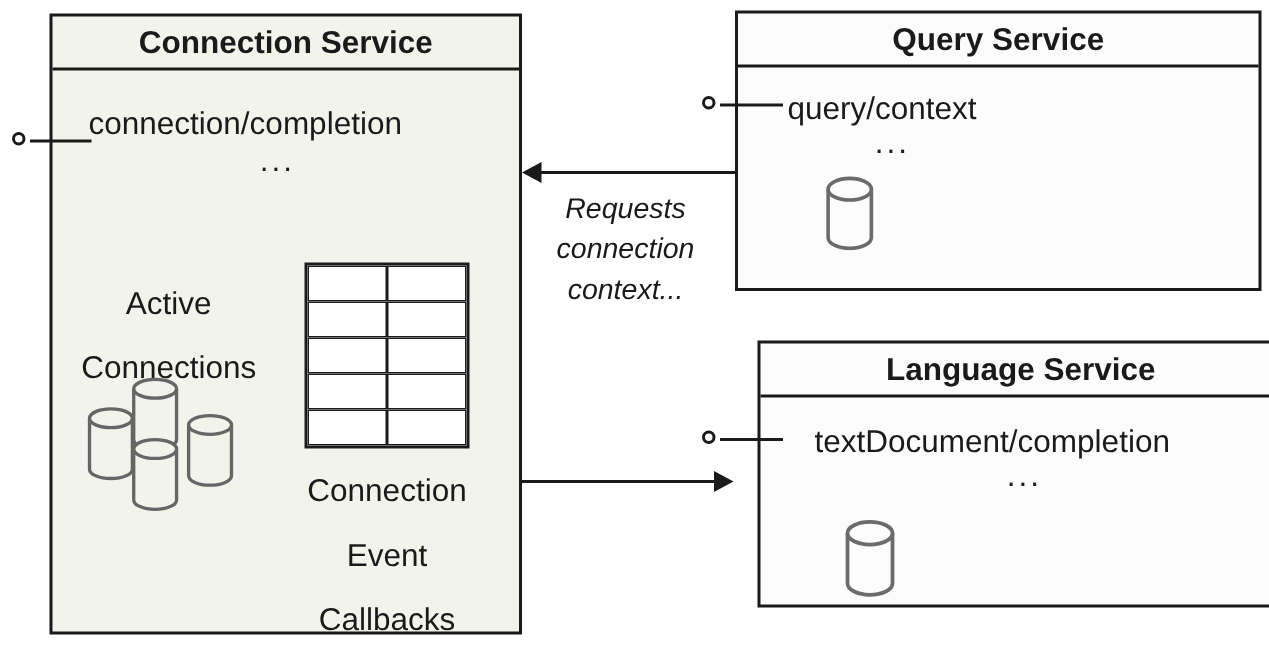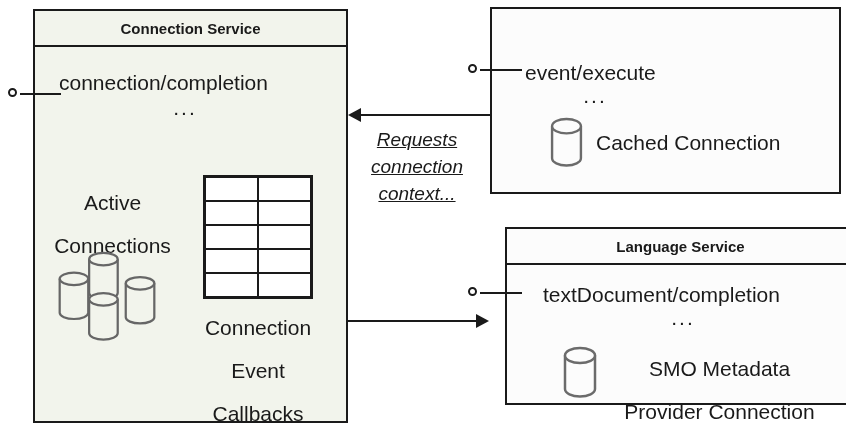--- a/index.html
+++ b/index.html
@@ -22,21 +22,21 @@
   }
   .box.green { background: #f2f4ec; }
   .box.white { background: #fcfcfc; }
   .box-header {
     position: absolute;
     left: 0; top: 0; right: 0;
     height: 36px;
     line-height: 36px;
     text-align: center;
     font-weight: bold;
-    font-size: 15px;
+    font-size: 21px;
     border-bottom: 2px solid #1a1a1a;
   }
   .txt {
     position: absolute;
     font-size: 21px;
     line-height: 28px;
     white-space: nowrap;
   }
   .multiline {
     white-space: pre-line;
@@ -137,60 +137,58 @@
         <div class="cell"></div>
         <div class="cell"></div>
       </div>
 
     <div class="txt multiline" style="left:143px; top:295px; width:160px;">Connection
 Event
 Callbacks</div>
   </div>
 
   <div class="box white" style="left:490px; top:7px; width:351px; height:187px;">
+    <div class="box-header">Query Service</div>
 
-    <div class="txt" style="left:33px; top:50px;">event/execute</div>
+    <div class="txt" style="left:33px; top:50px;">query/context</div>
     <div class="ellipsis-line" style="left:33px; top:76px; width:140px;">...</div>
 
     <svg style="left:57px; top:108px;" width="35" height="50" viewBox="0 0 36 52">
       <g stroke="#6b6b6b" stroke-width="2.5" fill="#fcfcfc">
         <path d="M3 9.5 V43 A15 7.5 0 0 0 33 43 V9.5"></path>
         <ellipse cx="18" cy="9.5" rx="15" ry="7.5"></ellipse>
       </g>
     </svg>
-    <div class="txt" style="left:104px; top:119px; line-height:30px;">Cached Connection</div>
   </div>
 
   <div class="box white" style="left:505px; top:227px; width:351px; height:178px;">
     <div class="box-header">Language Service</div>
 
     <div class="txt" style="left:36px; top:52px;">textDocument/completion</div>
     <div class="ellipsis-line" style="left:36px; top:78px; width:280px;">...</div>
 
     <svg style="left:55px; top:117px;" width="36" height="52" viewBox="0 0 36 52">
       <g stroke="#6b6b6b" stroke-width="2.5" fill="#fcfcfc">
         <path d="M3 9.5 V43 A15 7.5 0 0 0 33 43 V9.5"></path>
         <ellipse cx="18" cy="9.5" rx="15" ry="7.5"></ellipse>
       </g>
     </svg>
-    <div class="txt multiline" style="left:100px; top:118px; width:225px;">SMO Metadata
-Provider Connection</div>
   </div>
 
   <div class="lollipop-circle" style="left:8px; top:88px;"></div>
   <div class="connector-line" style="left:20px; top:93px; width:41px;"></div>
 
   <div class="lollipop-circle" style="left:468px; top:64px;"></div>
   <div class="connector-line" style="left:480px; top:69px; width:42px;"></div>
 
   <div class="lollipop-circle" style="left:468px; top:287px;"></div>
   <div class="connector-line" style="left:480px; top:292px; width:42px;"></div>
 
   <div class="connector-line" style="left:360px; top:114px; width:130px;"></div>
   <div class="arrowhead-left" style="left:348px; top:108px;"></div>
-  <div class="flow-label" style="left:351px; top:126px; width:132px;text-decoration:underline;">Requests
+  <div class="flow-label" style="left:351px; top:126px; width:132px;">Requests
 connection
 context...</div>
 
   <div class="connector-line" style="left:348px; top:320px; width:130px;"></div>
   <div class="arrowhead-right" style="left:476px; top:314px;"></div>
 
 </div>
 
 </body></html>

